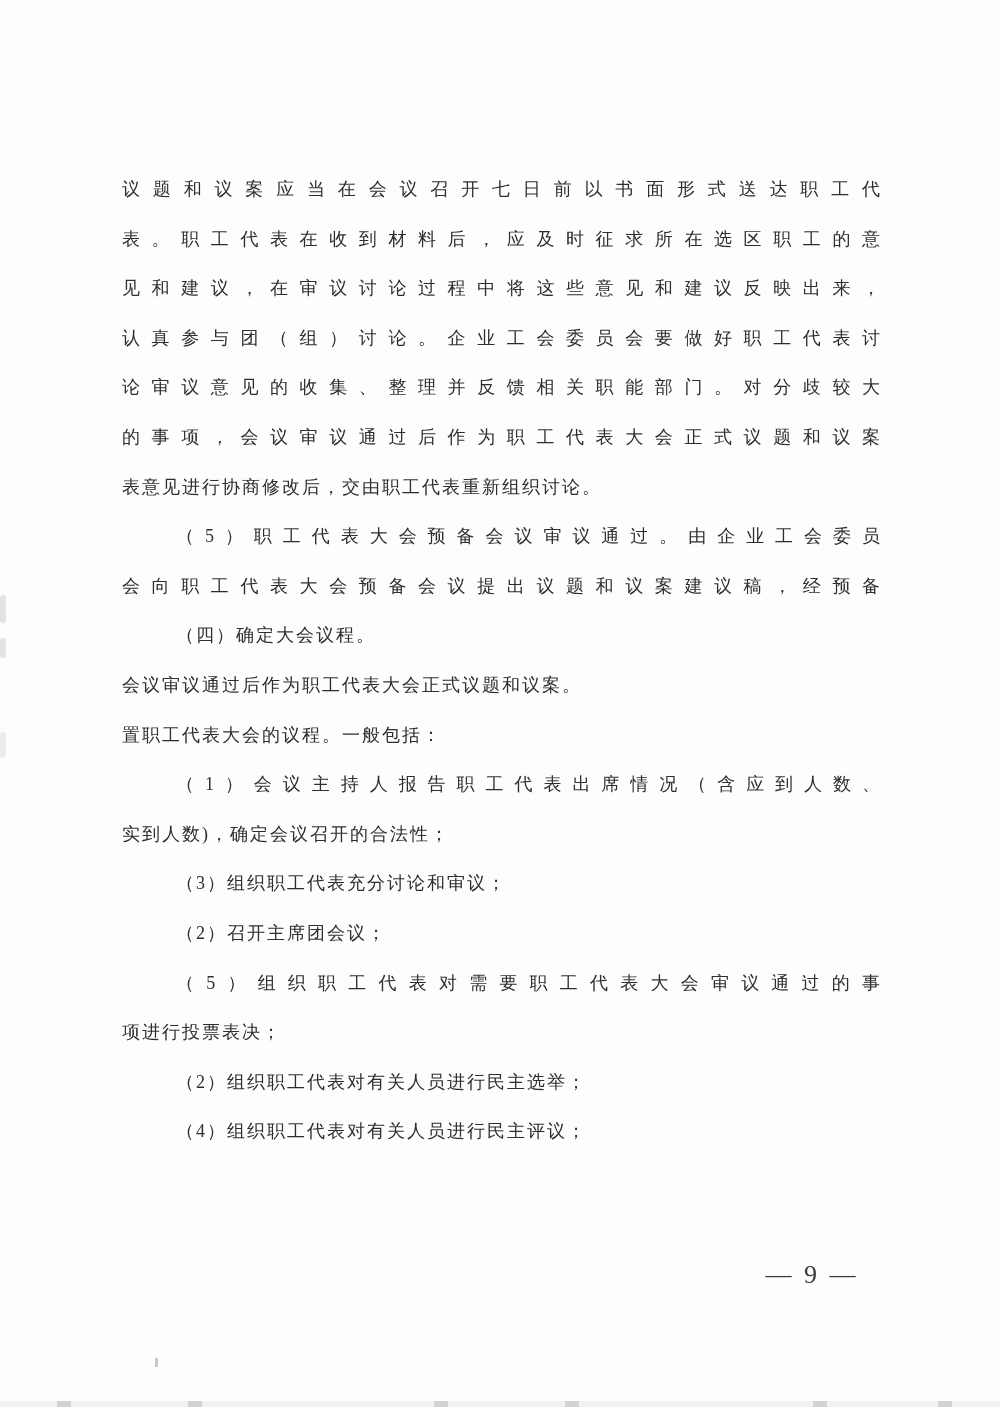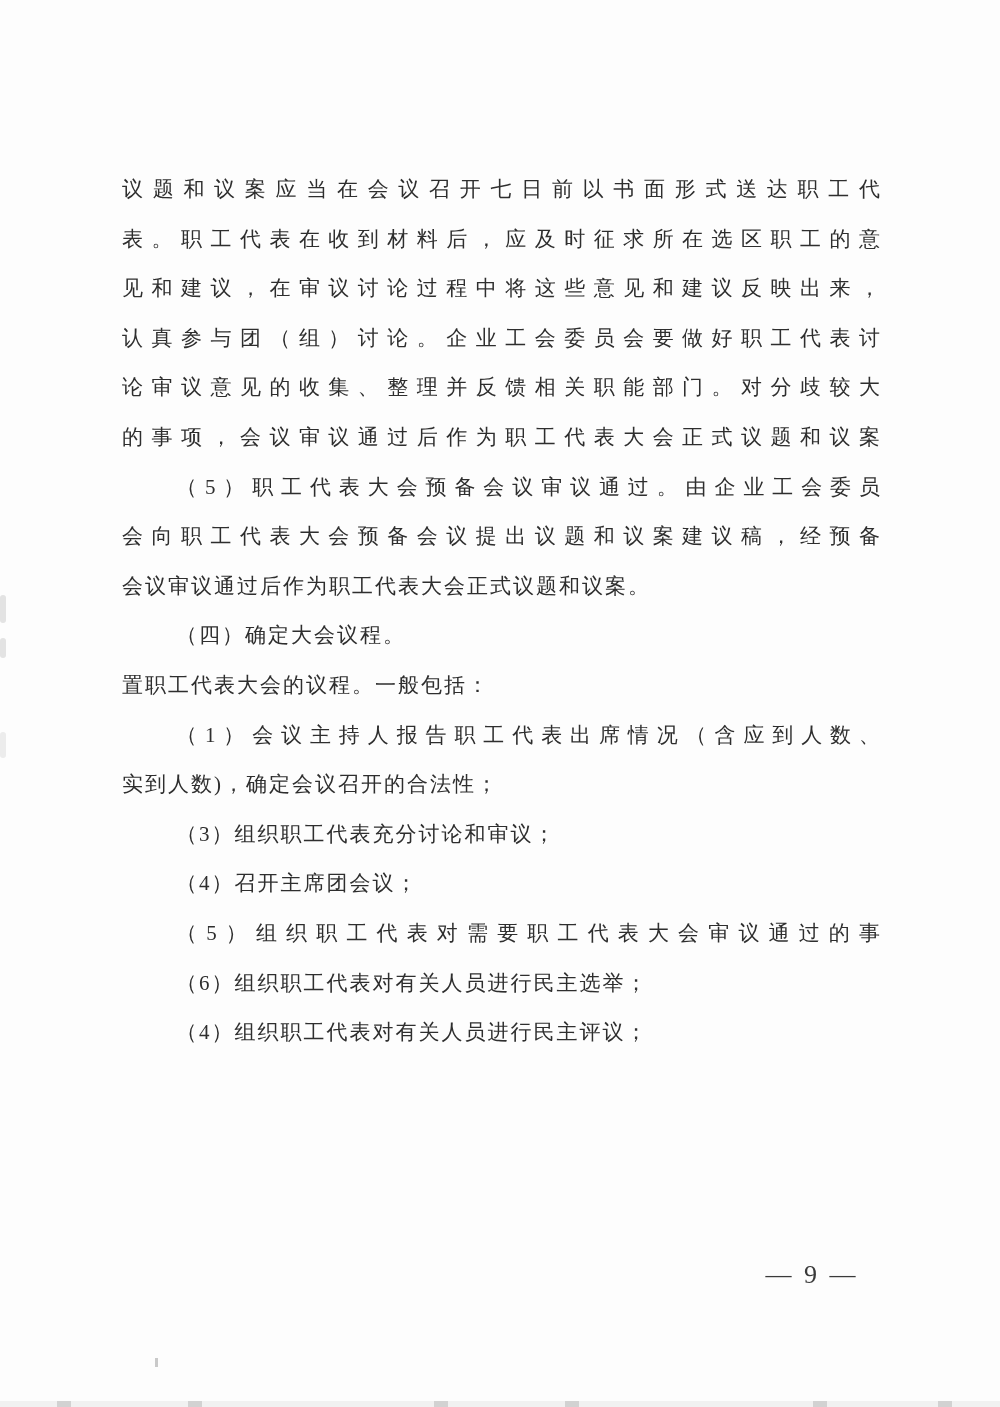--- a/index.html
+++ b/index.html
@@ -13,21 +13,21 @@
   .page {
     position: absolute;
     inset: 0;
     background: #fdfdfd;
   }
   .text-block {
     position: absolute;
     left: 122px;
     top: 165px;
     width: 758px;
-    font-size: 21px;
+    font-size: 18px;
     color: #2e2e2e;
   }
   .line {
     height: 49.6px;
     line-height: 49.6px;
     letter-spacing: 2px;
     white-space: nowrap;
   }
   .line.justify {
     white-space: normal;
@@ -94,31 +94,33 @@
 
 <div class="page">
 
   <div class="text-block" id="lines">
       <div class="line justify">议题和议案应当在会议召开七日前以书面形式送达职工代</div>
       <div class="line justify">表。职工代表在收到材料后，应及时征求所在选区职工的意</div>
       <div class="line justify">见和建议，在审议讨论过程中将这些意见和建议反映出来，</div>
       <div class="line justify">认真参与团（组）讨论。企业工会委员会要做好职工代表讨</div>
       <div class="line justify">论审议意见的收集、整理并反馈相关职能部门。对分歧较大</div>
       <div class="line justify">的事项，会议审议通过后作为职工代表大会正式议题和议案</div>
+      <div class="line">表意见进行协商修改后，交由职工代表重新组织讨论。</div>
       <div class="line justify indent">（5）职工代表大会预备会议审议通过。由企业工会委员</div>
       <div class="line justify">会向职工代表大会预备会议提出议题和议案建议稿，经预备</div>
+      <div class="line indent">（四）确定大会议程。</div>
       <div class="line">会议审议通过后作为职工代表大会正式议题和议案。</div>
-      <div class="line indent">（四）确定大会议程。</div>
       <div class="line">置职工代表大会的议程。一般包括：</div>
       <div class="line justify indent">（1）会议主持人报告职工代表出席情况（含应到人数、</div>
       <div class="line">实到人数)，确定会议召开的合法性；</div>
       <div class="line indent">（3）组织职工代表充分讨论和审议；</div>
-      <div class="line indent">（4）召开主席团会议；</div>
+      <div class="line indent">（2）召开主席团会议；</div>
       <div class="line justify indent">（5）组织职工代表对需要职工代表大会审议通过的事</div>
-      <div class="line indent">（6）组织职工代表对有关人员进行民主选举；</div>
+      <div class="line">项进行投票表决；</div>
+      <div class="line indent">（2）组织职工代表对有关人员进行民主选举；</div>
       <div class="line indent">（4）组织职工代表对有关人员进行民主评议；</div>
     </div>
 
   <div class="page-number">— 9 —</div>
 
   <div class="edge-mark m1"></div>
   <div class="edge-mark m2"></div>
   <div class="edge-mark m3"></div>
   <div class="speck"></div>
   <div class="bottom-strip">

